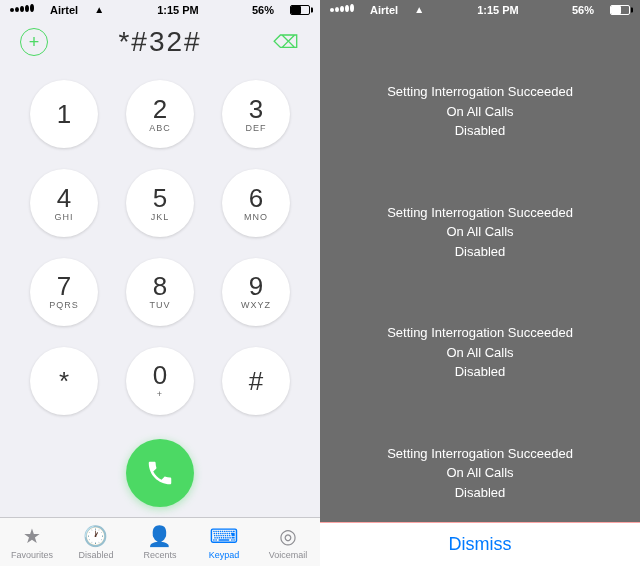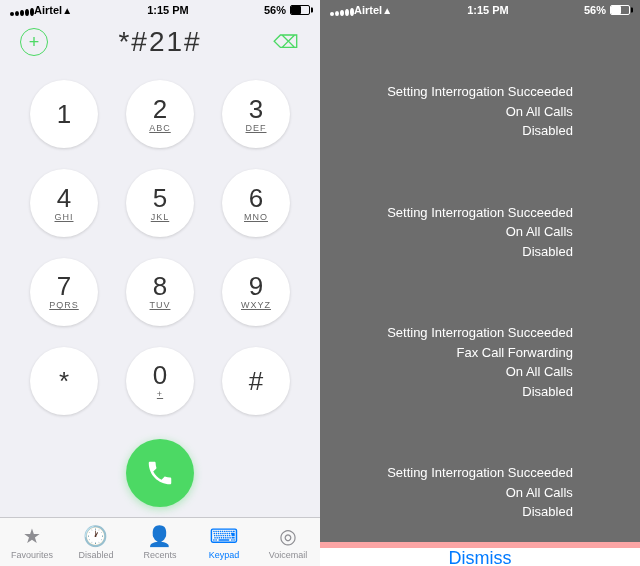--- a/index.html
+++ b/index.html
@@ -24,22 +24,22 @@
     .status-bar {
       display: flex;
       justify-content: space-between;
       align-items: center;
       padding: 4px 10px;
       font-size: 11px;
       font-weight: 600;
       height: 20px;
     }
 
-    .status-left { display: flex; align-items: flex-end; gap: 0; }
-    .status-right { display: flex; align-items: center; gap: 4px; }
+    .status-left { display: flex; align-items: flex-start; gap: 16px; }
+    .status-right { display: flex; align-items: center; gap: 16px; }
 
     .signal-dots { display: flex; gap: 1px; align-items: flex-end; }
     .dot { background: #000; border-radius: 50%; }
     .d1 { width: 4px; height: 4px; }
     .d2 { width: 4px; height: 5px; }
     .d3 { width: 4px; height: 6px; }
     .d4 { width: 4px; height: 7px; }
     .d5 { width: 4px; height: 8px; }
 
     .wifi-icon { font-size: 10px; }
@@ -119,21 +119,20 @@
       color: #333;
       line-height: 1;
     }
 
     .key-letters {
       font-size: 9px;
       color: #666;
       letter-spacing: 1px;
       text-transform: uppercase;
       margin-top: 1px;
-      text-decoration: underline;
     }
 
     .call-btn-row {
       display: flex;
       justify-content: center;
       padding: 8px 0 10px;
     }
 
     .call-btn {
       width: 68px; height: 68px;
@@ -195,33 +194,33 @@
       display: flex;
       flex-direction: column;
       align-items: center;
       justify-content: center;
       padding: 20px 30px;
       gap: 20px;
       color: #fff;
     }
 
     .message-block {
-      text-align: right;
+      text-align: center;
       line-height: 1.5;
       margin-top: 42px;
     }
 
     .msg-line {
       font-size: 13px;
       display: block;
     }
 
     .dismiss-area {
       background: #fff;
-      border-top: 6px solid #fca5a5;
+      border-top: 1px solid #fca5a5;
       height: 60px;
       display: flex;
       align-items: center;
       justify-content: center;
       cursor: pointer;
     }
 
     .dismiss-text {
       font-size: 18px;
       color: #007aff;
@@ -250,21 +249,21 @@
     <div class="status-right">
       <span>56%</span>
       <div class="battery-icon">
         <div class="battery-fill"></div>
       </div>
     </div>
   </div>
 
   <div class="dialer-header">
     <div class="add-btn">+</div>
-    <span class="dial-display">*#21#</span>
+    <span class="dial-display">*#32#</span>
     <div class="backspace-btn">⌫</div>
   </div>
 
   <div class="keypad">
 
   <div class="key">
         <div class="key-circle">
           <span class="key-num">1</span>
         </div>
       </div>
@@ -397,21 +396,20 @@
         <span class="msg-line">On All Calls</span>
         <span class="msg-line">Disabled</span>
       </div>
       <div class="message-block">
         <span class="msg-line">Setting Interrogation Succeeded</span>
         <span class="msg-line">On All Calls</span>
         <span class="msg-line">Disabled</span>
       </div>
       <div class="message-block">
         <span class="msg-line">Setting Interrogation Succeeded</span>
-        <span class="msg-line">Fax Call Forwarding</span>
         <span class="msg-line">On All Calls</span>
         <span class="msg-line">Disabled</span>
       </div>
       <div class="message-block">
         <span class="msg-line">Setting Interrogation Succeeded</span>
         <span class="msg-line">On All Calls</span>
         <span class="msg-line">Disabled</span>
       </div>
     </div>
 

